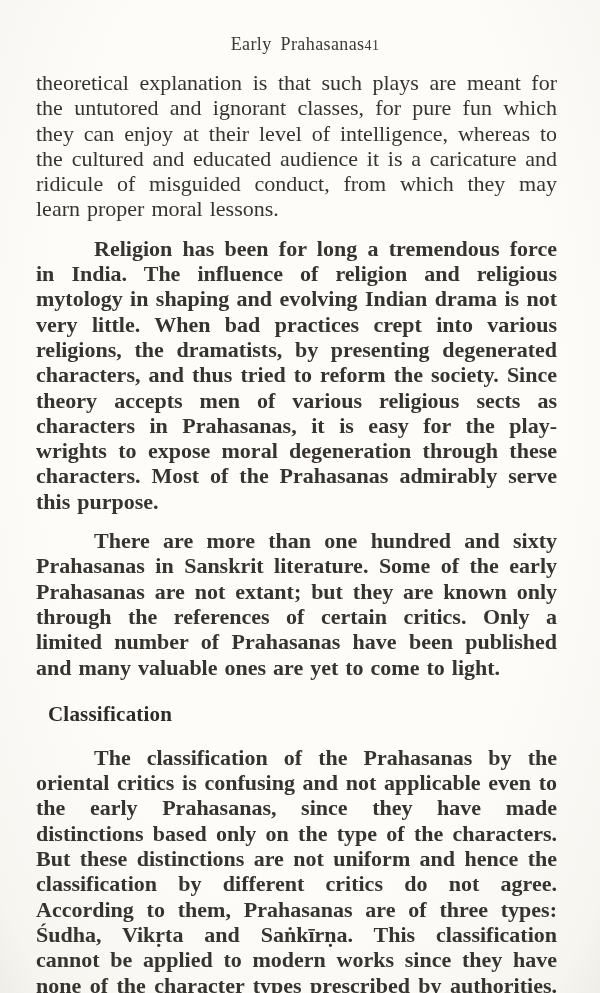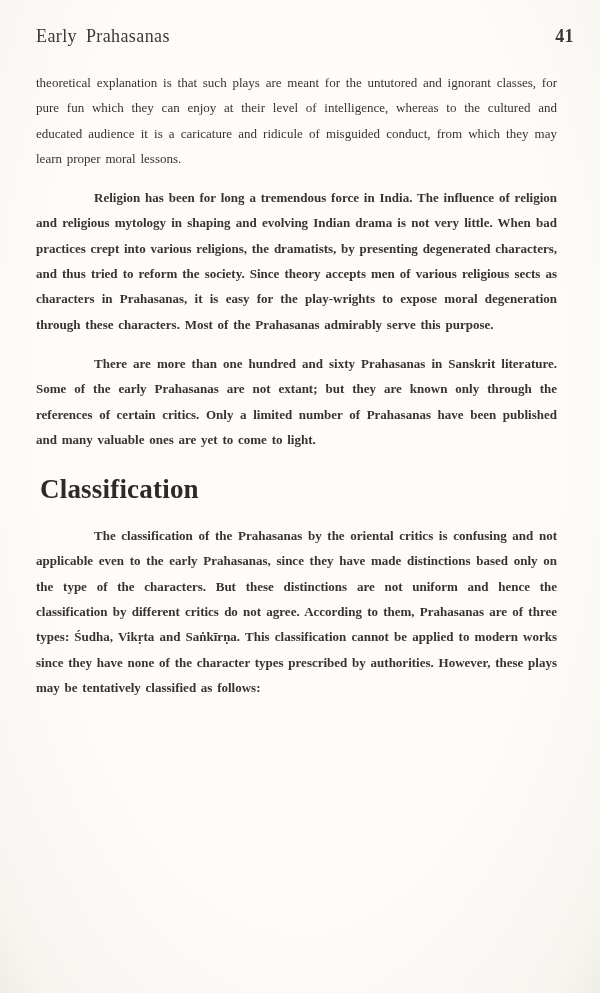--- a/index.html
+++ b/index.html
@@ -17,62 +17,61 @@
     width: 600px;
     height: 993px;
     background:
       radial-gradient(ellipse at 50% 40%, #fdfcf9 60%, #f7f5f0 92%, #efede7 100%);
     color: #37342f;
     overflow: hidden;
     box-sizing: border-box;
   }
   .running-header {
     position: absolute;
-    top: 26px;
+    top: 34px;
     left: 36px;
     right: 26px;
     display: flex;
-    justify-content: space-between;
+    justify-content: center;
     align-items: baseline;
     font-size: 18px;
     letter-spacing: 0.4px;
     color: #3c3933;
   }
   .running-title {
     word-spacing: 4px;
   }
   .page-number {
-    font-size: 18px;
-    font-weight: bold;
+    font-size: 14px;
   }
   .body-text {
     position: absolute;
     top: 70px;
     left: 36px;
     width: 537px;
   }
   p.para {
     margin: 0 16px 14px 0;
-    font-size: 13px;
+    font-size: 22px;
     line-height: 25.3px;
     text-align: justify;
     text-justify: inter-word;
     word-spacing: 1.5px;
     color: #37342f;
   }
   p.para.indent {
     text-indent: 58px;
     font-weight: bold;
   }
   p.para:last-child {
     margin-bottom: 0;
   }
   h2.section-heading {
-    margin: 22px 0 18px 4px;
-    font-size: 27px;
+    margin: 22px 0 18px 12px;
+    font-size: 21px;
     font-weight: bold;
     color: #2e2b26;
     letter-spacing: 0.2px;
   }
 </style>
 </head>
 <body>
 
 <div class="page">
 

